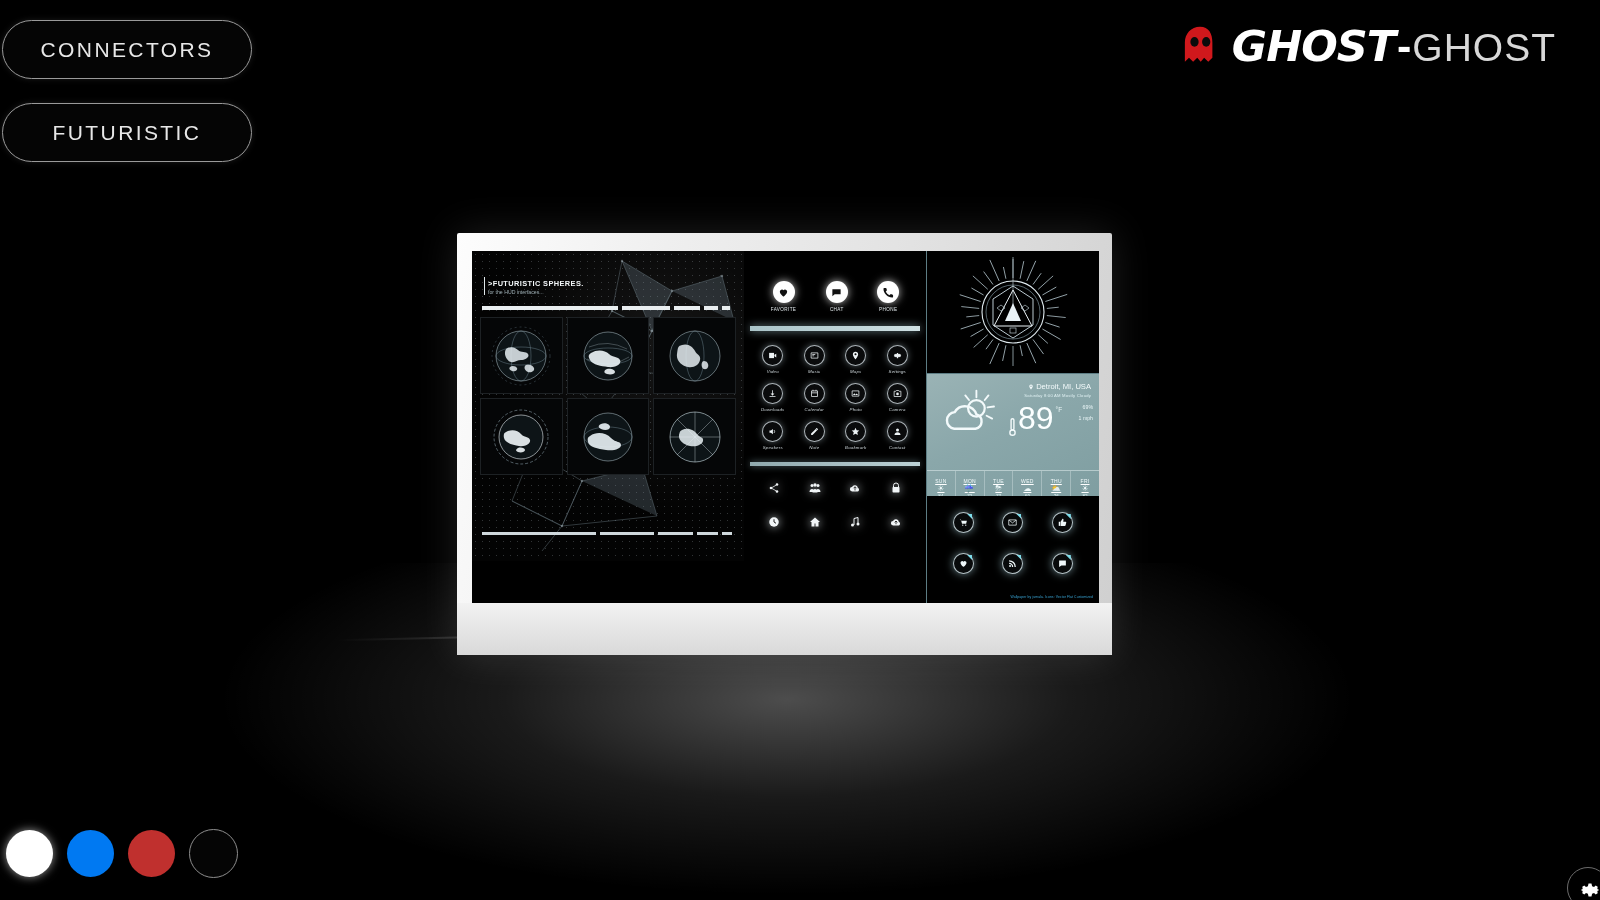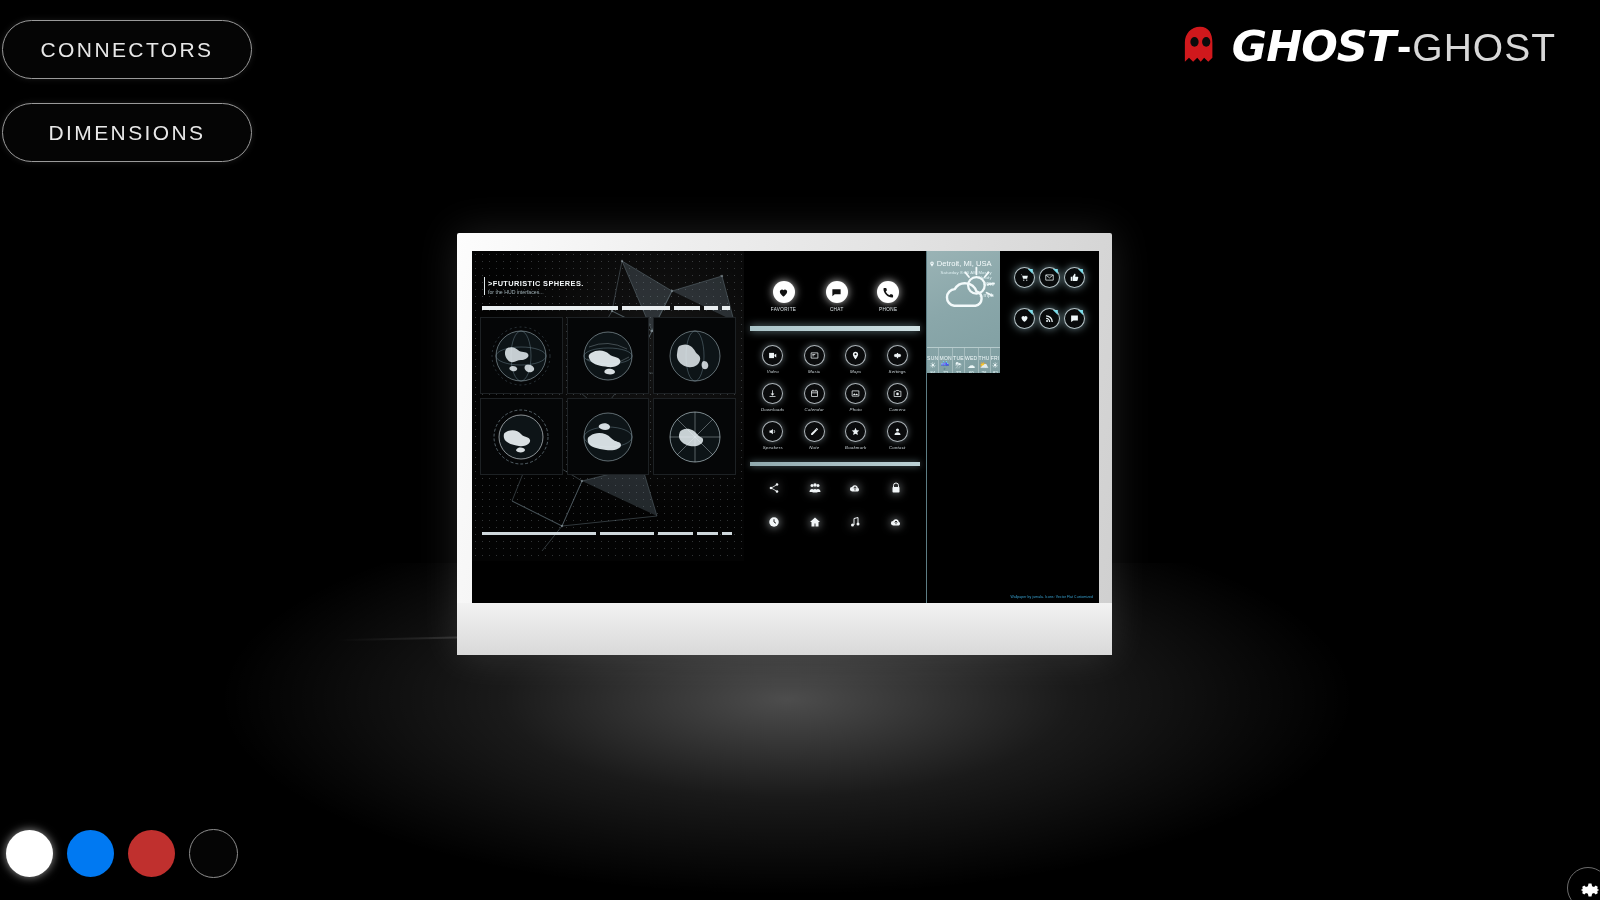--- a/index.html
+++ b/index.html
@@ -178,21 +178,21 @@
 </head>
 <body>
 
 <div class="stage">
 
   <div class="nav">
     <div class="nav-btn">
       <span>CONNECTORS</span>
     </div>
     <div class="nav-btn">
-      <span>DIMENSIONS</span>
+      <span>FUTURISTIC</span>
     </div>
   </div>
 
   <div class="brand">
     <svg class="ghost-mark" viewBox="0 0 64 64">
       <path d="M32 4C19 4 10 14 10 27v28l6-6 6 6 6-6 5 6 5-6 6 6 6-6V27C50 14 45 4 32 4z" fill="#d0181c"></path>
       <ellipse cx="24" cy="26" rx="6" ry="7" fill="#0b0b0b"></ellipse>
       <ellipse cx="41" cy="26" rx="6" ry="7" fill="#0b0b0b"></ellipse>
     </svg>
     <div class="brand-word">
@@ -540,21 +540,21 @@
               <div class="bi">
                 <svg viewBox="0 0 24 24">
                     <path d="M6.5 19a4.5 4.5 0 01-.4-9 6 6 0 0111.5 1.6A4 4 0 0117.5 19z"></path>
                     <path d="M12 16.5V10M9.2 12.8L12 10l2.8 2.8" stroke="#0b0b0b" stroke-width="1.5" fill="none"></path>
                   </svg>
               </div>
             </div>
           </div>
         </div>
 
-        <div class="scr-right" style="display:flex;flex-direction:row;">
+        <div class="scr-right" style="display:flex;flex-direction:column;text-decoration:underline;">
 
           <div class="radial">
             <svg width="168" height="118" viewBox="0 0 168 118">
               <g stroke="#cfe0e8" stroke-width=".7" opacity=".85">
                 <g id="rays">
                   <line x1="84" y1="59" x2="84" y2="6"></line>
                 </g>
               </g>
               <g stroke="#b9ccd4" stroke-width=".8" opacity=".9">
                 <g transform="translate(84,59)">

